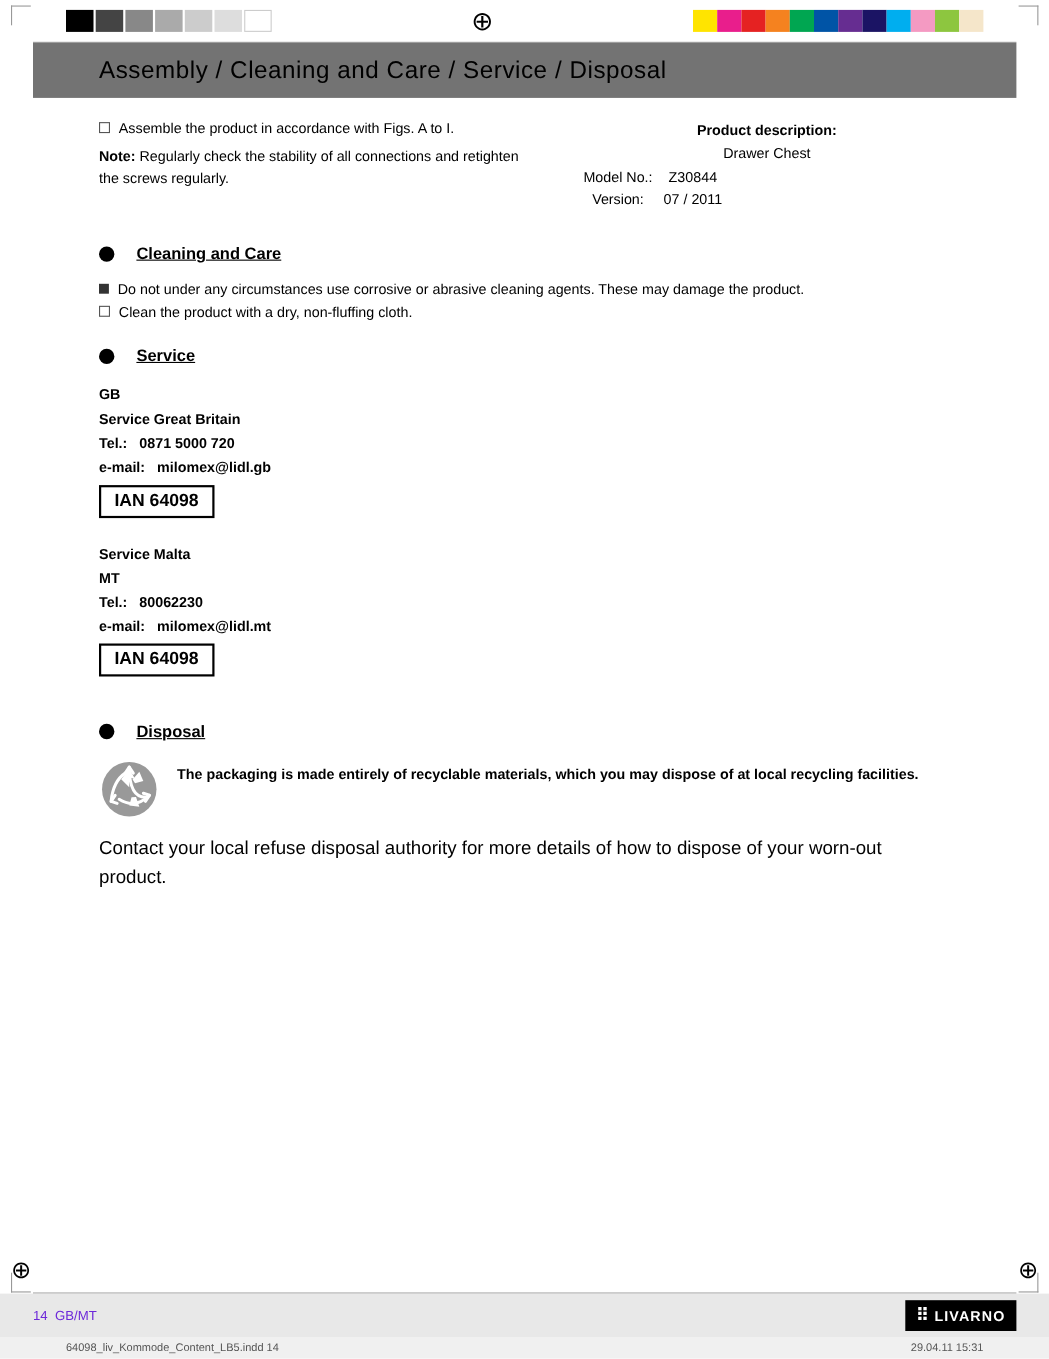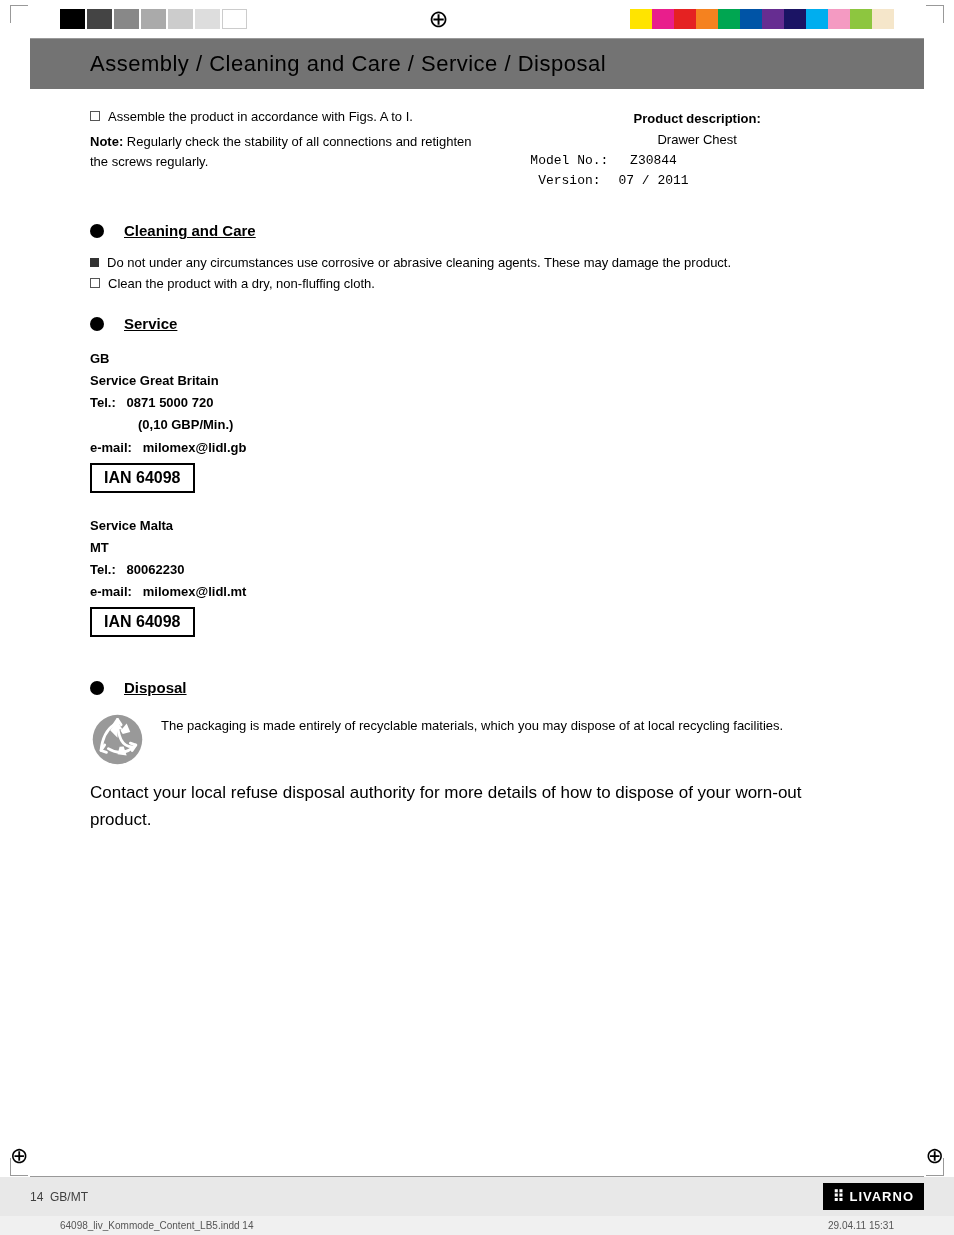--- a/index.html
+++ b/index.html
@@ -103,21 +103,20 @@
     }
 
     .product-desc {
       font-size: 13px;
       line-height: 1.6;
     }
 
     .product-desc table {
       border: none;
       border-collapse: collapse;
-      font-family: Liberation Mono, monospace;
     }
 
     .product-desc td {
       padding: 0;
       padding-right: 10px;
       vertical-align: top;
     }
 
     
     .section-heading {
@@ -199,39 +198,40 @@
     .recycling-icon {
       width: 55px;
       height: 55px;
       flex-shrink: 0;
     }
 
     .disposal-text {
       font-size: 13px;
       line-height: 1.6;
       padding-top: 4px;
+      font-weight: bold;
     }
 
     .disposal-contact {
       font-size: 17px;
       line-height: 1.6;
       margin-top: 12px;
     }
 
     .bottom-bar {
       display: flex;
       justify-content: space-between;
       align-items: center;
       padding: 6px 30px;
       background: #e8e8e8;
     }
 
     .bottom-page-info {
       font-size: 12px;
-      color: #404040;
+      color: #6d28d9;
     }
 
     .livarno-logo {
       display: flex;
       align-items: center;
       gap: 4px;
       background: #000;
       color: #fff;
       padding: 4px 10px;
       font-size: 13px;
@@ -350,21 +350,20 @@
     <div class="service-section">
       <div class="section-heading">
         <div class="bullet-circle"></div>
         <h2>Service</h2>
       </div>
 
       <div class="service-country-block">
         <p><strong>GB</strong></p>
         <p><strong>Service Great Britain</strong></p>
         <p><strong>Tel.:</strong>&nbsp;&nbsp;&nbsp;<strong>0871 5000 720</strong></p>
-        <p style="padding-left:48px;"><strong>(0,10 GBP/Min.)</strong></p>
         <p><strong>e-mail:</strong>&nbsp;&nbsp;&nbsp;<strong>milomex@lidl.gb</strong></p>
         <div class="ian-box">
           <span>IAN 64098</span>
         </div>
       </div>
 
       <div class="service-country-block">
         <p><strong>Service Malta</strong></p>
         <p><strong>MT</strong></p>
         <p><strong>Tel.:</strong>&nbsp;&nbsp;&nbsp;<strong>80062230</strong></p>

